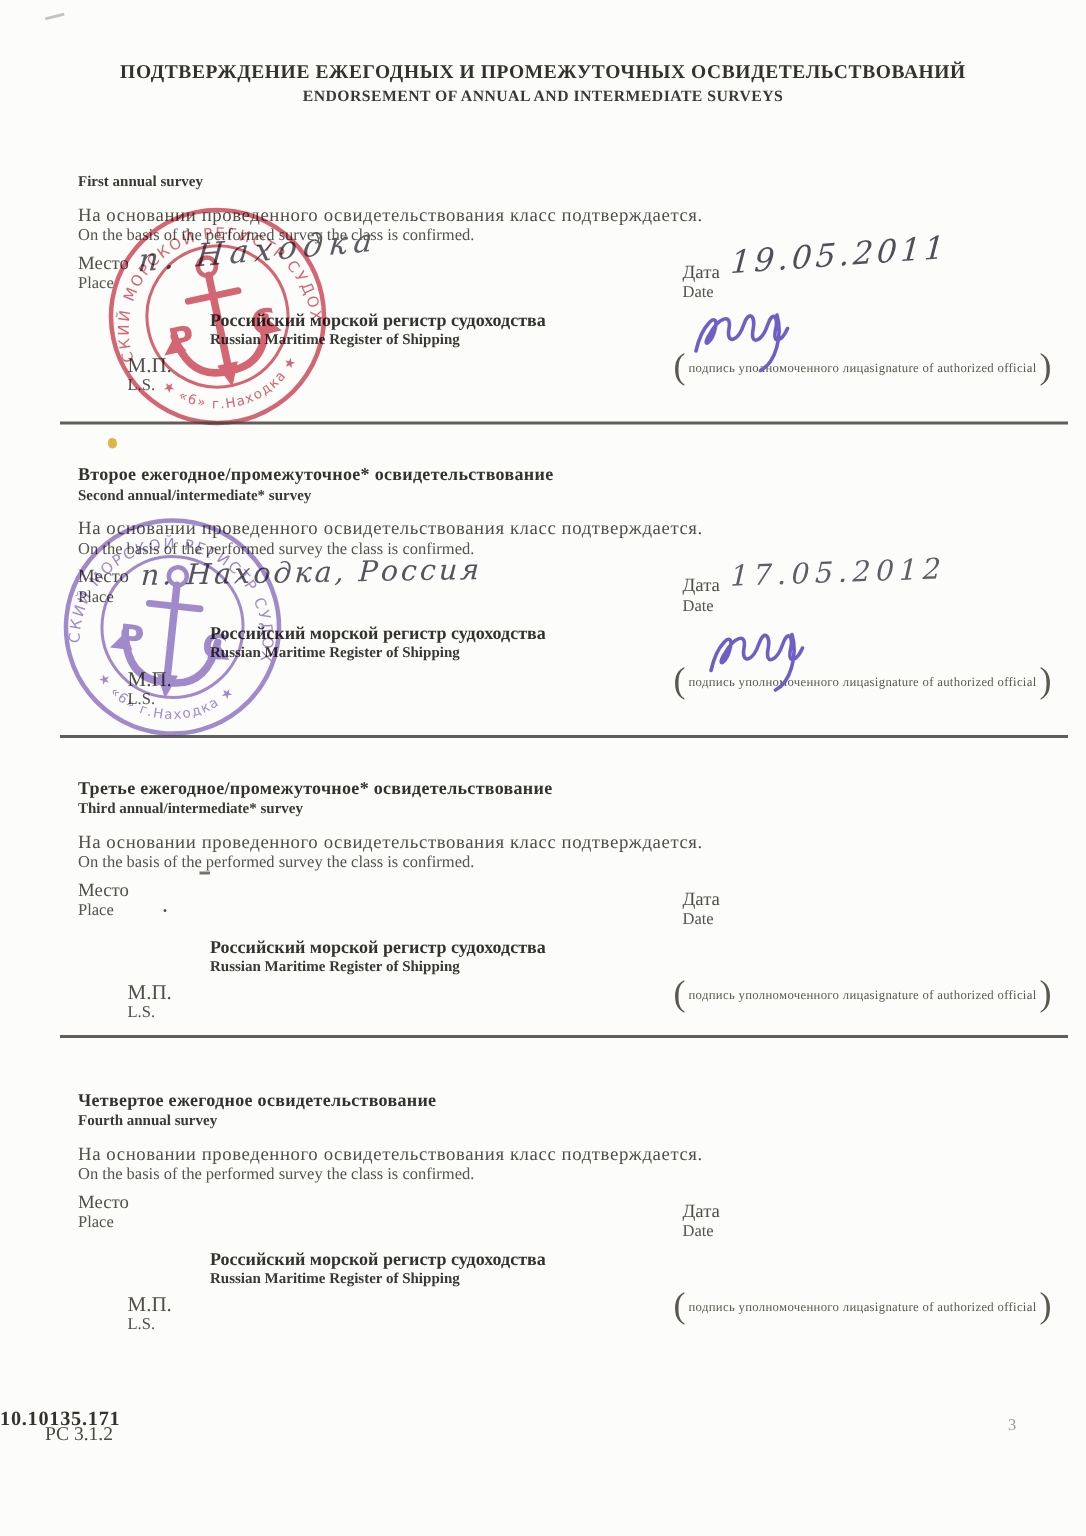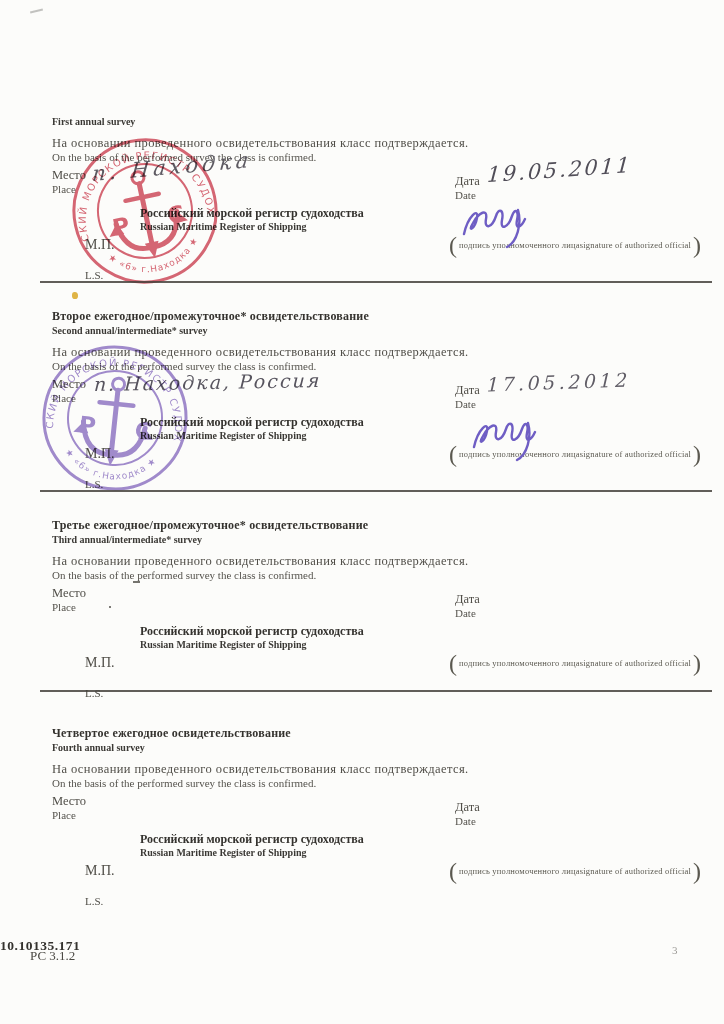--- a/index.html
+++ b/index.html
@@ -23,21 +23,21 @@
   .h-en{position:absolute;left:52px;top:16px;font-size:10px;font-weight:bold;color:#3b3935;}
   .b-ru{position:absolute;left:52px;top:36px;font-size:12.5px;letter-spacing:.4px;color:#504e48;}
   .b-en{position:absolute;left:52px;top:51px;font-size:11px;color:#55534d;}
   .lbl{font-size:12.5px;color:#504e48;line-height:14px;}
   .lbl .en-sub{font-size:11px;color:#55534d;}
   .place-lbl{position:absolute;left:52px;top:68px;}
   .date-lbl{position:absolute;left:455px;top:74px;}
   .reg-ru{position:absolute;left:140px;top:106px;font-size:12px;font-weight:bold;color:#34322e;}
   .reg-en{position:absolute;left:140px;top:121px;font-size:10px;font-weight:bold;color:#3b3935;}
   .mp{position:absolute;left:85px;top:137px;font-size:14px;color:#504e48;}
-  .ls{position:absolute;left:85px;top:169px;font-size:11px;color:#504e48;}
+  .ls{position:absolute;left:85px;top:151px;font-size:11px;color:#504e48;}
   
   .sig-note{position:absolute;left:449px;top:133px;display:flex;align-items:center;}
   .big-paren{font-size:24px;font-weight:400;color:#5a584f;line-height:24px;}
   .note-lines{display:flex;flex-direction:row;text-align:center;padding:0 2px;}
   .note-lines span{font-size:8.5px;color:#5a584f;line-height:10px;letter-spacing:.2px;}
   
   .hand{font-family:"DejaVu Serif",serif;font-style:italic;white-space:nowrap;}
   .hand-place-0{position:absolute;left:92px;top:55px;font-size:21px;letter-spacing:4px;color:#5d5a62;transform:rotate(-5deg) skewX(-10deg);}
   .hand-date-0{position:absolute;left:487px;top:58px;font-size:21px;letter-spacing:2.5px;color:#514e58;transform:rotate(-4deg) skewX(-8deg);}
   .hand-place-1{position:absolute;left:94px;top:62px;font-size:19px;letter-spacing:2px;color:#57545e;transform:rotate(-1deg) skewX(-4deg);}
@@ -64,20 +64,24 @@
   .dash-mark{position:absolute;left:133px;top:581px;width:7px;border-top:2px solid #53514b;opacity:.8;}
   .dot-mark{position:absolute;left:109px;top:606px;width:2px;height:2px;background:#53514b;border-radius:50%;}
 </style>
 </head>
 <body>
 
 <div class="page">
 
   <div class="pen-mark"></div>
 
+  <div class="doc-title">
+    <div class="ru">ПОДТВЕРЖДЕНИЕ ЕЖЕГОДНЫХ И ПРОМЕЖУТОЧНЫХ ОСВИДЕТЕЛЬСТВОВАНИЙ</div>
+    <div class="en">ENDORSEMENT OF ANNUAL AND INTERMEDIATE SURVEYS</div>
+  </div>
 
   <div id="sections">
       <div class="section sec-0">
     <div class="h-en">First annual survey</div>
     <div class="b-ru">На основании проведенного освидетельствования класс подтверждается.</div>
     <div class="b-en">On the basis of the performed survey the class is confirmed.</div>
 
     <div class="lbl place-lbl">
       <div>Место</div>
       <div class="en-sub">Place</div>

